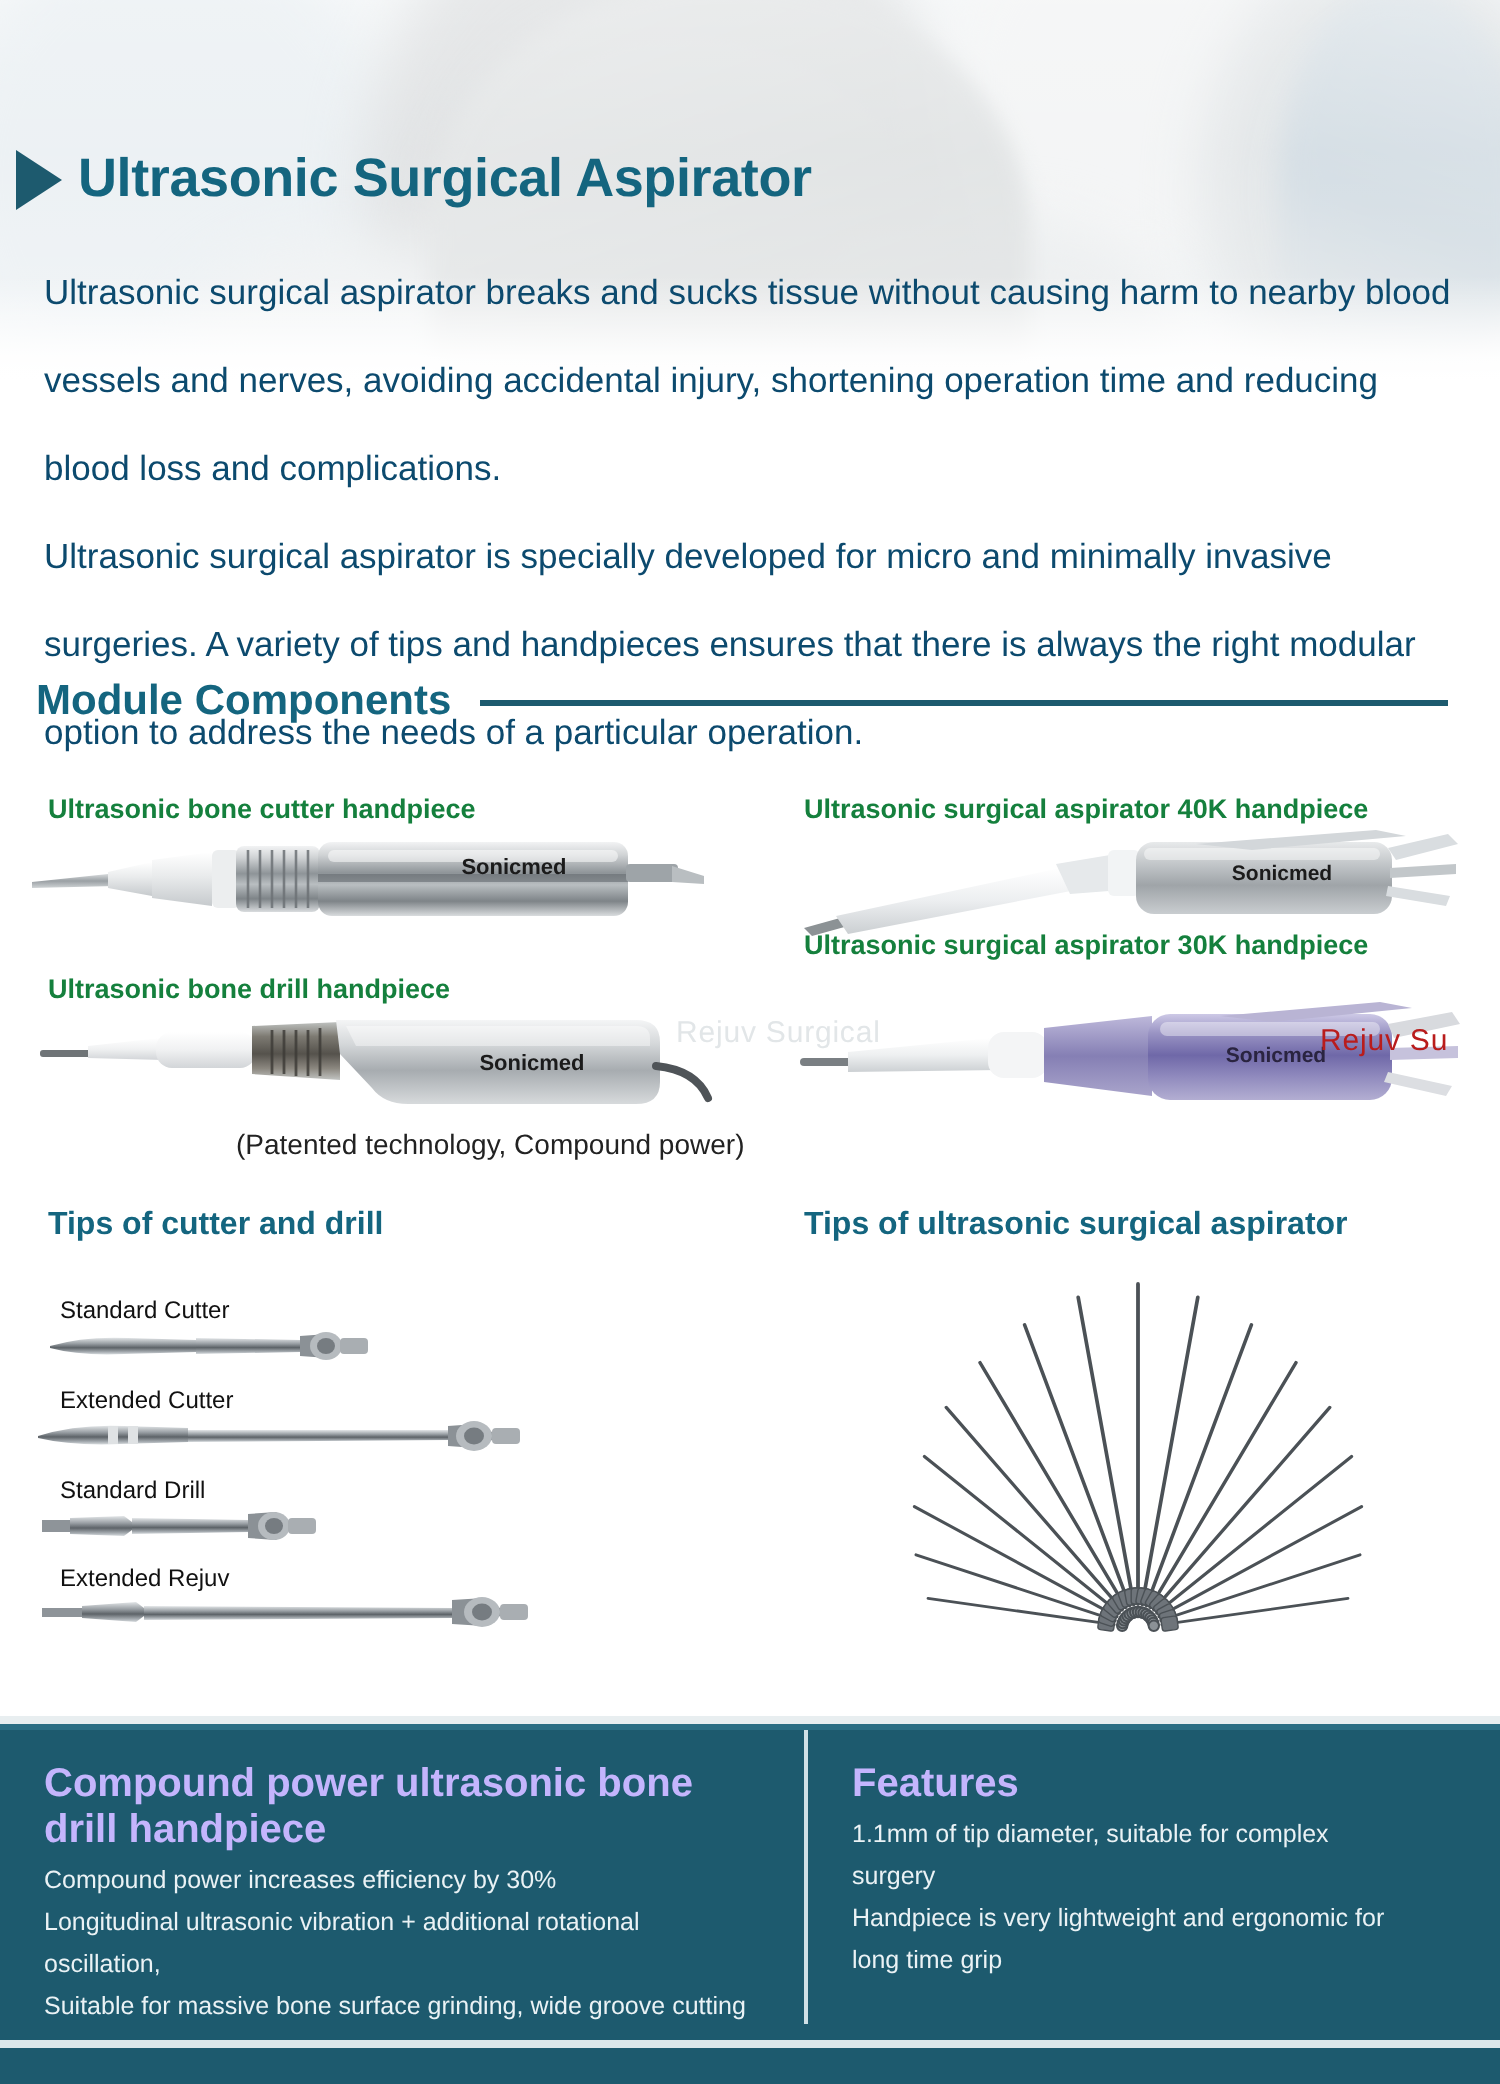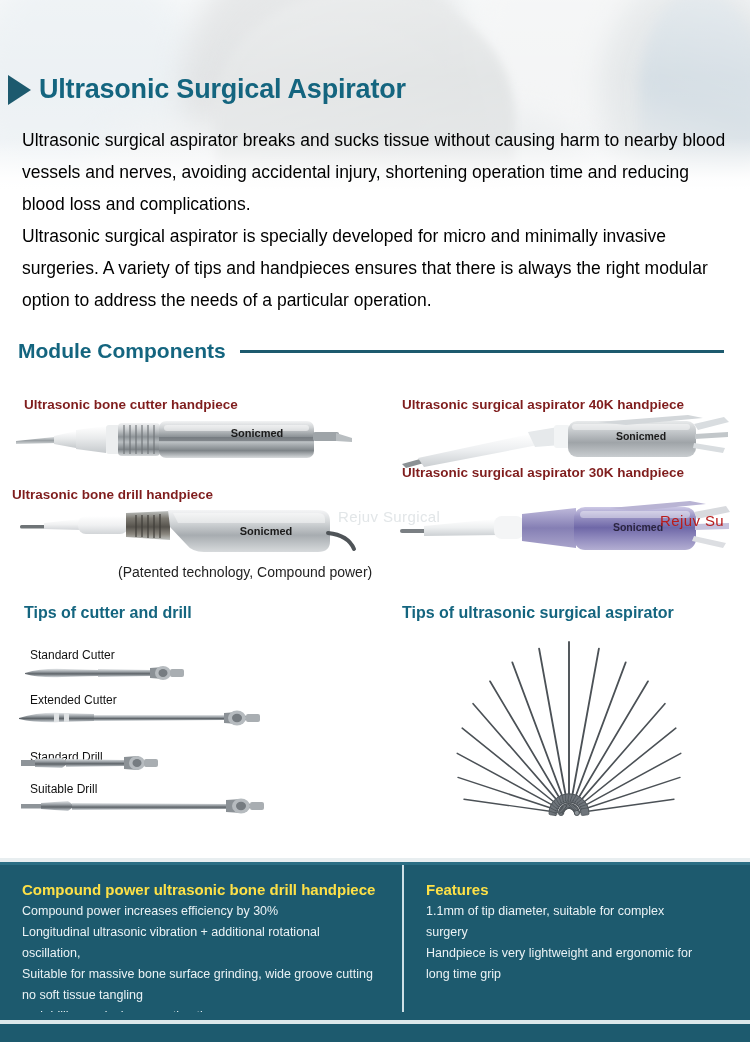--- a/index.html
+++ b/index.html
@@ -63,37 +63,37 @@
     border-bottom:15px solid transparent;
     border-left:23px solid #1d5a6e;
   }
   .main-title {
     font-size:27px; font-weight:bold; color:#14657f; letter-spacing:-0.2px;
   }
 
   
   .intro {
     position:absolute; left:22px; top:124px; width:706px;
-    font-size:17.5px; color:#000000; line-height:32px;
+    font-size:17.5px; color:#0c4a6e; line-height:44px;
   }
   .intro p { margin:0; }
 
   
   .sec-head {
     position:absolute; left:18px; display:flex; align-items:center; width:706px; gap:14px;
   }
   .sec-head .sec-title {
     font-size:21px; font-weight:bold; color:#14657f; white-space:nowrap;
   }
   .sec-head .rule { flex:1; height:3px; background:#1d5a6e; }
   #module-head { top:339px;align-items:center; }
 
   
   .mod-label {
-    position:absolute; font-size:13.5px; font-weight:bold; color:#7f1d1d;
+    position:absolute; font-size:13.5px; font-weight:bold; color:#15803d;
   }
   .note {
     position:absolute; font-size:14px; color:#222;
   }
 
   
   .art { position:absolute; }
 
   
   .tips-head { position:absolute; font-size:16px; font-weight:bold; color:#14657f; }
@@ -112,21 +112,21 @@
   
   .footer {
     position:absolute; left:0; top:862px; width:750px; height:150px;
     background:#1d5a6e;
     border-top:3px solid #2b6e84;
   }
   .footer-inner { position:relative; width:100%; height:100%; display:flex; }
   .fcol { position:relative; padding:16px 22px 0 22px; }
   .fcol-left { width:402px; }
   .fcol-right { width:348px; border-left:2px solid #cfe0e6; }
-  .f-title { font-size:15px; font-weight:bold; color:#fde047; margin-bottom:3px; }
+  .f-title { font-size:20px; font-weight:bold; color:#c4b5fd; margin-bottom:3px; }
   .f-line { font-size:12.5px; color:#eaf2f5; line-height:21px; }
   .footer-band {
     position:absolute; left:0; top:1012px; width:750px; height:30px;
     background:#1d5a6e;
   }
   .footer-band .hair {
     position:absolute; left:0; top:8px; width:100%; height:4px; background:#dbe7ea;
   }
   .footer-top-hair {
     position:absolute; left:0; top:858px; width:750px; height:4px; background:#e8eef0;
@@ -163,21 +163,21 @@
     <p>Ultrasonic surgical aspirator is specially developed for micro and minimally invasive surgeries. A variety of tips and handpieces ensures that there is always the right modular option to address the needs of a particular operation.</p>
   </div>
 
   <div class="sec-head" id="module-head">
     <div class="sec-title">Module Components</div>
     <div class="rule"></div>
   </div>
 
   <div class="mod-label" style="left:24px; top:397px;">Ultrasonic bone cutter handpiece</div>
   <div class="mod-label" style="left:402px; top:397px;">Ultrasonic surgical aspirator 40K handpiece</div>
-  <div class="mod-label" style="left:12px; top:487px;">Ultrasonic bone drill handpiece</div>
+  <div class="mod-label" style="left:24px; top:487px;">Ultrasonic bone drill handpiece</div>
   <div class="mod-label" style="left:402px; top:465px;">Ultrasonic surgical aspirator 30K handpiece</div>
   <div class="note" style="left:118px; top:564px;">(Patented technology, Compound power)</div>
 
   <svg class="art" style="left:14px; top:414px;" width="340" height="52" viewBox="0 0 340 52">
     <defs>
       <linearGradient id="steelA" x1="0" y1="0" x2="0" y2="1">
         <stop offset="0" stop-color="#f2f3f4"></stop>
           <stop offset="0.18" stop-color="#cfd2d4"></stop>
         <stop offset="0.42" stop-color="#8e9498"></stop>
           <stop offset="0.58" stop-color="#b9bec1"></stop>
@@ -339,22 +339,22 @@
   </svg>
 
   <div class="watermark">Rejuv Surgical</div>
   <div class="watermark2">Rejuv Su</div>
 
   <div class="tips-head" style="left:24px; top:604px;">Tips of cutter and drill</div>
   <div class="tips-head" style="left:402px; top:604px;">Tips of ultrasonic surgical aspirator</div>
 
   <div class="tip-label" style="left:30px; top:648px;">Standard Cutter</div>
   <div class="tip-label" style="left:30px; top:693px;">Extended Cutter</div>
-  <div class="tip-label" style="left:30px; top:738px;margin-top:12px;">Standard Drill</div>
-  <div class="tip-label" style="left:30px; top:782px;">Suitable Drill</div>
+  <div class="tip-label" style="left:30px; top:738px;">Standard Drill</div>
+  <div class="tip-label" style="left:30px; top:782px;">Extended Rejuv</div>
 
   <svg class="art" style="left:24px; top:662px;" width="190" height="22" viewBox="0 0 190 22">
     <defs>
       <linearGradient id="tipS" x1="0" y1="0" x2="0" y2="1">
         <stop offset="0" stop-color="#e3e6e8"></stop>
           <stop offset="0.35" stop-color="#9aa0a5"></stop>
         <stop offset="0.6" stop-color="#5d6368"></stop>
           <stop offset="0.85" stop-color="#a5abb0"></stop>
         <stop offset="1" stop-color="#d7dbde"></stop>
       </linearGradient>

